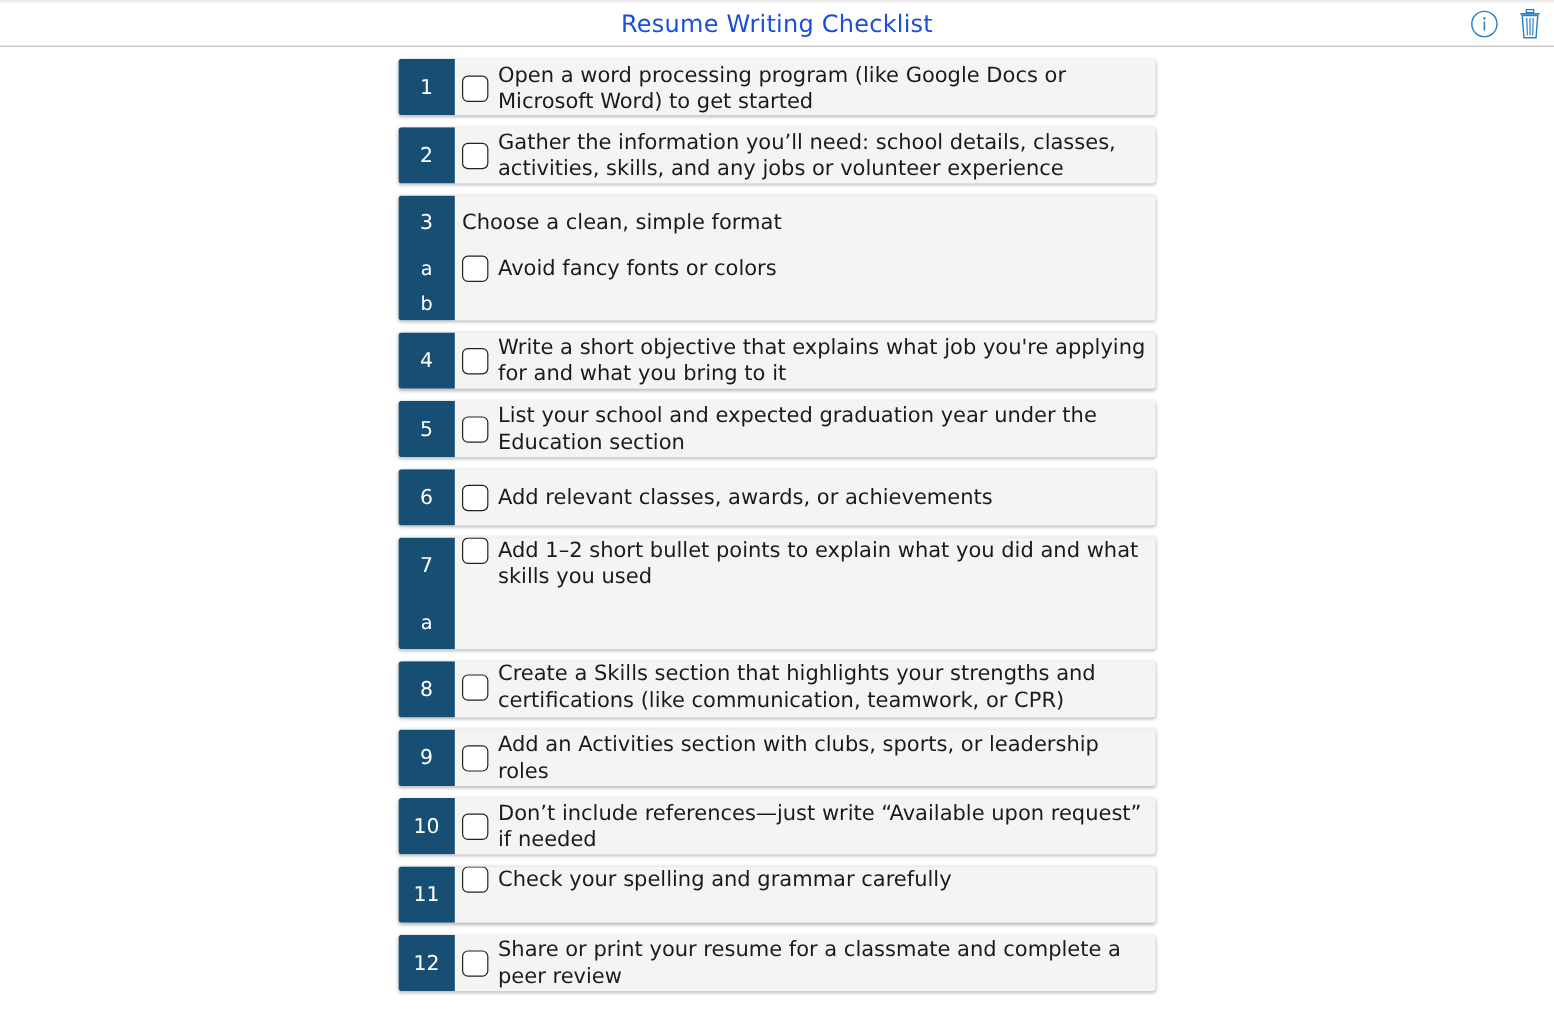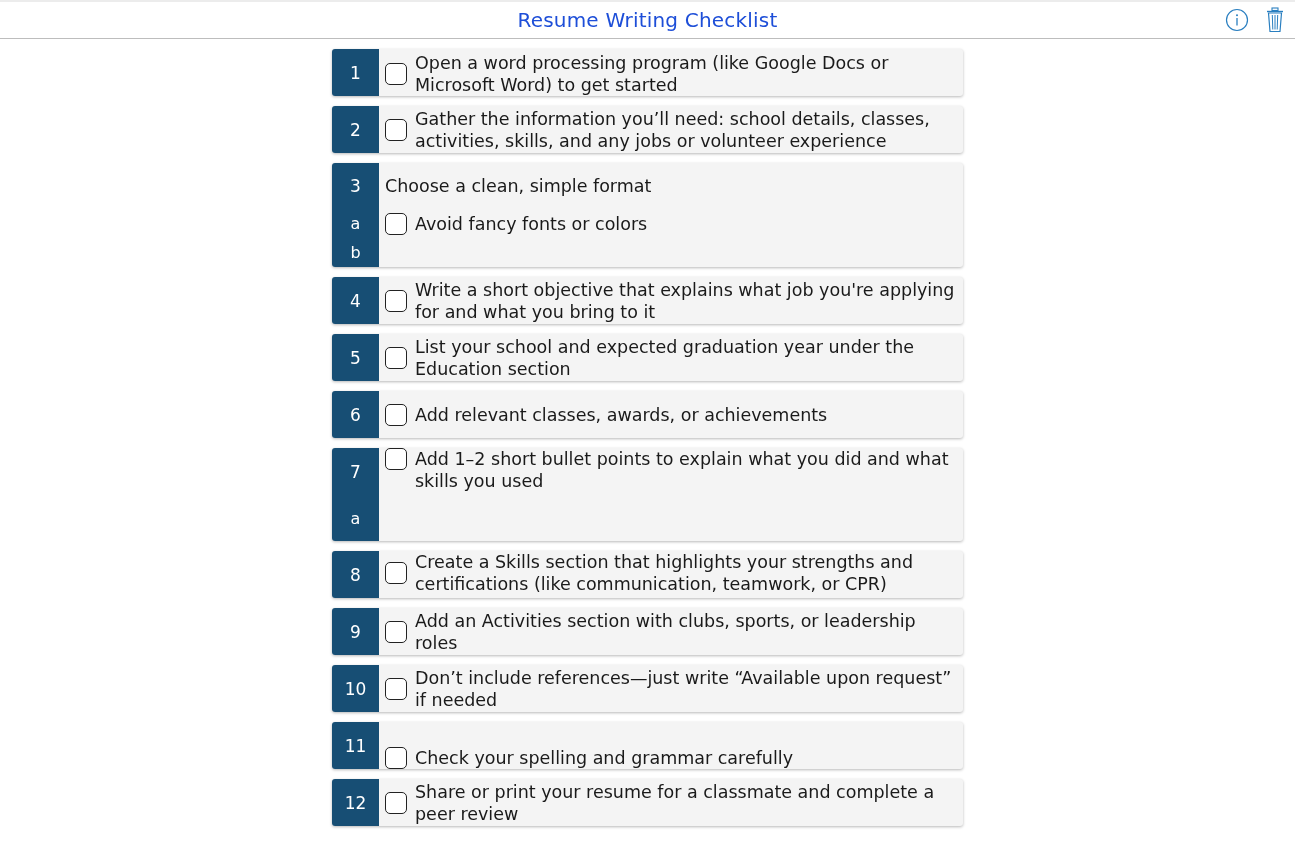--- a/index.html
+++ b/index.html
@@ -176,21 +176,21 @@
           <span class="cb"></span>
           <span class="txt">Don’t include references—just write “Available upon request” if needed</span>
         </div>
     </div>
   </div>
 
   <div class="item" style="height:47px">
     <div class="num">
         <div class="n" style="height:47px">11</div>
       </div>
-    <div class="content" style="display:flex;align-items:flex-end">
+    <div class="content" style="display:flex;align-items:flex-start">
       <div class="row">
           <span class="cb"></span>
           <span class="txt">Check your spelling and grammar carefully</span>
         </div>
     </div>
   </div>
 
   <div class="item" style="height:47px">
     <div class="num">
         <div class="n" style="height:47px">12</div>

